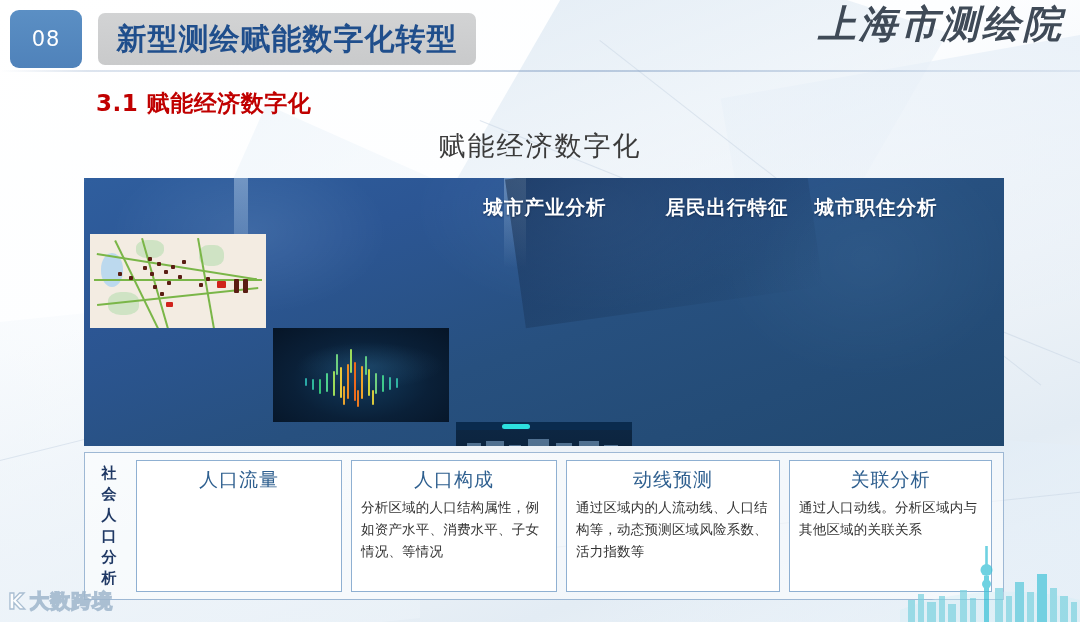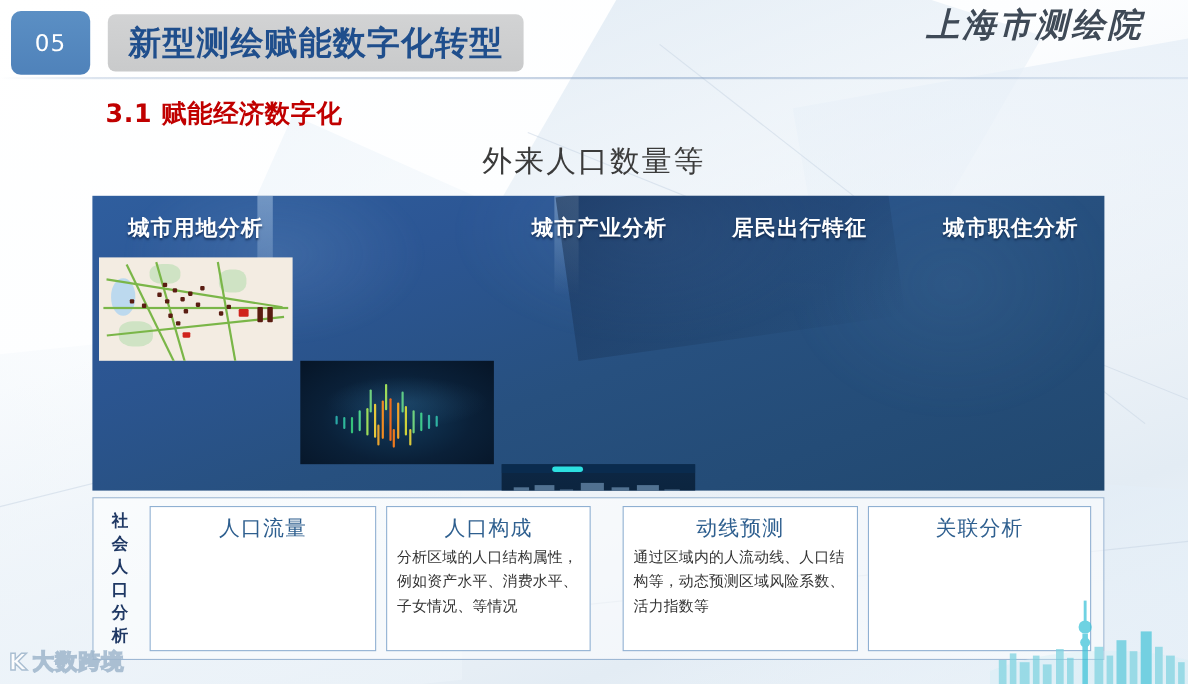--- a/index.html
+++ b/index.html
@@ -36,21 +36,21 @@
 
   
   #numbox{position:absolute;left:10px;top:10px;width:72px;height:58px;border-radius:9px;
     background:linear-gradient(180deg,#5b8fc4,#4f82ba);display:flex;align-items:center;justify-content:center;}
   #numbox span{color:#fff;font-size:21px;letter-spacing:1px;}
   #titlebar{position:absolute;left:98px;top:13px;width:378px;height:52px;border-radius:7px;
     background:linear-gradient(180deg,#d2d3d4,#c9cacb);display:flex;align-items:center;justify-content:center;}
   #titlebar span{color:#1f4e8c;font-size:30px;font-weight:bold;letter-spacing:1px;
      font-family:"DejaVu Sans","Liberation Sans",sans-serif;}
   #logo{position:absolute;right:14px;top:4px;width:250px;height:62px;text-align:center;}
-  #logo .cn{font-size:30px;color:#3f4a57;letter-spacing:3px;font-family:"DejaVu Serif","Liberation Serif",serif;
+  #logo .cn{font-size:38px;color:#3f4a57;letter-spacing:3px;font-family:"DejaVu Serif","Liberation Serif",serif;
      font-style:italic;font-weight:bold;line-height:40px;white-space:nowrap;}
   #logo .en{font-size:10.5px;color:#e2554a;letter-spacing:.2px;white-space:nowrap;margin-top:-2px;}
   #headrule{position:absolute;left:0;top:70px;width:1080px;height:2px;
      background:linear-gradient(90deg,rgba(120,150,190,0) 0%,rgba(120,150,190,.25) 8%,rgba(120,150,190,.45) 55%,rgba(120,150,190,.15) 100%);}
 
   #subtitle{position:absolute;left:96px;top:88px;font-size:23px;font-weight:bold;color:#c00000;letter-spacing:.5px;}
   #sectiontitle{position:absolute;left:0;top:128px;width:1080px;text-align:center;
      font-size:27px;color:#3b3b3b;letter-spacing:2px;}
 
   
@@ -121,49 +121,46 @@
   <div class="poly p3"></div>
   <div class="poly p4"></div>
   <div class="poly p5"></div>
   <div class="hairline h1"></div>
   <div class="hairline h2"></div>
   <div class="hairline h3"></div>
   <div class="hairline h4"></div>
 </div>
 
 <div id="numbox">
-  <span>05</span>
+  <span>08</span>
 </div>
 <div id="titlebar">
   <span>新型测绘赋能数字化转型</span>
 </div>
 <div id="logo">
   <div class="cn">上海市测绘院</div>
 </div>
 <div id="headrule"></div>
 
 <div id="subtitle">3.1 赋能经济数字化</div>
-<div id="sectiontitle">外来人口数量等</div>
+<div id="sectiontitle">赋能经济数字化</div>
 
 <div id="panel">
   <div class="pbgimg"></div>
   <div class="towerA"></div>
   <div class="towerB"></div>
   <div class="darkwedge"></div>
 
-  <div class="colhead" style="left:4px;width:180px;">
-    <span>城市用地分析</span>
-    </div>
   <div class="colhead" style="left:553px;width:180px;">
     <span>居民出行特征</span>
     </div>
   <div class="colhead" style="left:371px;width:180px;">
     <span>城市产业分析</span>
     </div>
-  <div class="colhead" style="left:745px;width:180px;">
+  <div class="colhead" style="left:702px;width:180px;">
     <span>城市职住分析</span>
     </div>
 
   <div class="thumb t-landuse" style="left:6px;top:56px;width:176px;height:94px;">
     <div class="water"></div>
     <div class="grn" style="left:26%;top:6%;width:16%;height:20%;"></div>
     <div class="grn" style="left:62%;top:12%;width:14%;height:22%;"></div>
     <div class="grn" style="left:10%;top:62%;width:18%;height:24%;"></div>
     <div class="road" style="left:2%;top:48%;width:96%;"></div>
     <div class="road" style="left:4%;top:20%;width:92%;transform:rotate(9deg);"></div>
@@ -239,30 +236,31 @@
   <b>会</b>
   <b>人</b>
   <b>口</b>
   <b>分</b>
   <b>析</b>
 </div>
 
 <div class="card" style="left:136px;width:206px;">
   <div class="ct">人口流量</div>
 </div>
-<div class="card" style="left:351px;width:186px;">
+<div class="card" style="left:351px;width:206px;">
   <div class="ct">人口构成</div>
   <div class="cb">分析区域的人口结构属性，例如资产水平、消费水平、子女情况、等情况</div>
 </div>
 <div class="card" style="left:566px;width:214px;">
   <div class="ct">动线预测</div>
   <div class="cb">通过区域内的人流动线、人口结构等，动态预测区域风险系数、活力指数等</div>
 </div>
 <div class="card" style="left:789px;width:203px;">
   <div class="ct">关联分析</div>
+  <div class="cb">通过人口动线。分析区域内与其他区域的关联关系</div>
 </div>
 
 <div id="watermark">
   <span class="wm-mark">K</span>
   <span class="wm-txt">大数跨境</span>
 </div>
 
 <svg id="skyline" viewBox="0 0 180 92">
   <g fill="#7fd3e0" opacity="0.75">
     <path d="M0 92 L0 80 Q40 64 90 62 Q140 60 180 70 L180 92 Z" fill="#cfeef5" opacity="0.5"></path>

